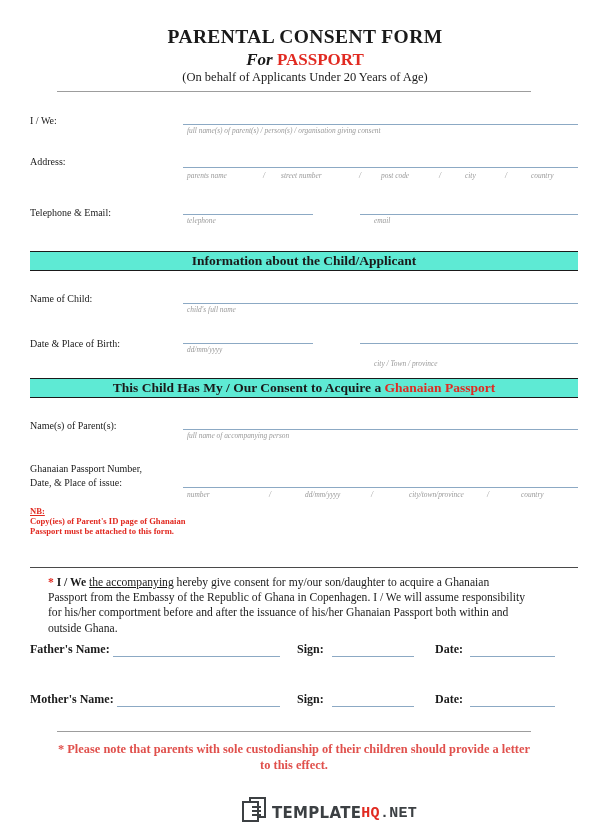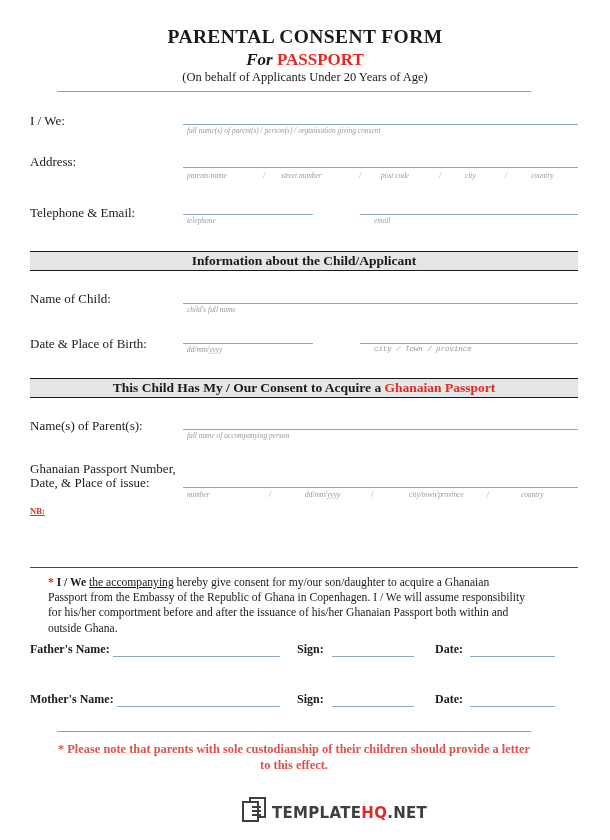--- a/index.html
+++ b/index.html
@@ -69,21 +69,21 @@
     position: absolute;
     left: 57px; top: 731px;
     width: 474px;
     height: 0;
     border-top: 1.2px solid #9d9d9d;
   }
 
   
   .label {
     position: absolute;
-    font-size: 13px;
+    font-size: 10px;
     color: #1a1a1a;
     white-space: pre-line;
     line-height: 14px;
   }
 
   
   .fline {
     position: absolute;
     height: 0;
     border-top: 1.1px solid #8ca9c4;
@@ -105,21 +105,21 @@
     white-space: nowrap;
   }
   .hintrow span { display: inline-block; }
 
   
   .secbar {
     position: absolute;
     left: 30px;
     width: 548px;
     height: 20px;
-    background: #e5e5e5;
+    background: #5eead4;
     border-top: 1.6px solid #1a1a1a;
     border-bottom: 1.6px solid #1a1a1a;
     box-sizing: border-box;
   }
   .secbar .sectext {
     position: absolute;
     left: 0; top: 1px;
     width: 548px;
     text-align: center;
     font-size: 13.5px;
@@ -226,20 +226,21 @@
     letter-spacing: 0.3px;
     margin-top: 8px;
   }
   .logo-line1 {
     font-size: 15px;
     color: #3c4043;
   }
   .logo-line2 {
     font-size: 15px;
     color: #3c4043;
+    font-family: Liberation Mono, monospace;
   }
   .logo-line2 .hq { color: #e12a21; }
 </style>
 </head>
 <body>
 
 <div class="page">
 
   <div class="title">PARENTAL CONSENT FORM</div>
 
@@ -280,21 +281,21 @@
   </div>
 
   <div class="label" style="left:30px; top:292px;">Name of Child:</div>
   <div class="fline" style="left:183px; top:303px; width:395px;"></div>
   <div class="hint" style="left:187px; top:305px;">child's full name</div>
 
   <div class="label" style="left:30px; top:337px;">Date &amp; Place of Birth:</div>
   <div class="fline" style="left:183px; top:343px; width:130px;"></div>
   <div class="hint" style="left:187px; top:345px;">dd/mm/yyyy</div>
   <div class="fline" style="left:360px; top:343px; width:218px;"></div>
-  <div class="hint" style="left:374px; top:345px;font-family:Liberation Mono, monospace;">city / Town / province</div>
+  <div class="hint" style="left:374px; top:359px;">city / Town / province</div>
 
   <div class="secbar" style="top:378px;">
     <div class="sectext">
       <span>This Child Has My / Our Consent to Acquire a </span><span class="red">Ghanaian Passport</span>
     </div>
   </div>
 
   <div class="label" style="left:30px; top:419px;">Name(s) of Parent(s):</div>
   <div class="fline" style="left:183px; top:429px; width:395px;"></div>
   <div class="hint" style="left:187px; top:431px;">full name of accompanying person</div>
@@ -306,21 +307,21 @@
     <span style="width:82px">number</span>
     <span style="width:36px">/</span>
     <span style="width:66px">dd/mm/yyyy</span>
     <span style="width:38px">/</span>
     <span style="width:78px">city/town/province</span>
     <span style="width:34px">/</span>
     <span>country</span>
   </div>
 
   <div class="nb">
-    <span class="nbhead">NB:</span>
+    <span class="nbhead">NB:</span><span>Copy(ies) of Parent's ID page of Ghanaian Passport must be attached to this form.</span>
   </div>
 
   <div class="rule-mid"></div>
 
   <div class="declaration">
     <span class="star">*</span>
     <span class="b">I / We</span>
     <span class="u">the accompanying</span><span> hereby give consent for my/our son/daughter to acquire a Ghanaian Passport from the Embassy of the Republic of Ghana in Copenhagen. I / We will assume responsibility for his/her comportment before and after the issuance of his/her Ghanaian Passport both within and outside Ghana.</span>
   </div>
 

